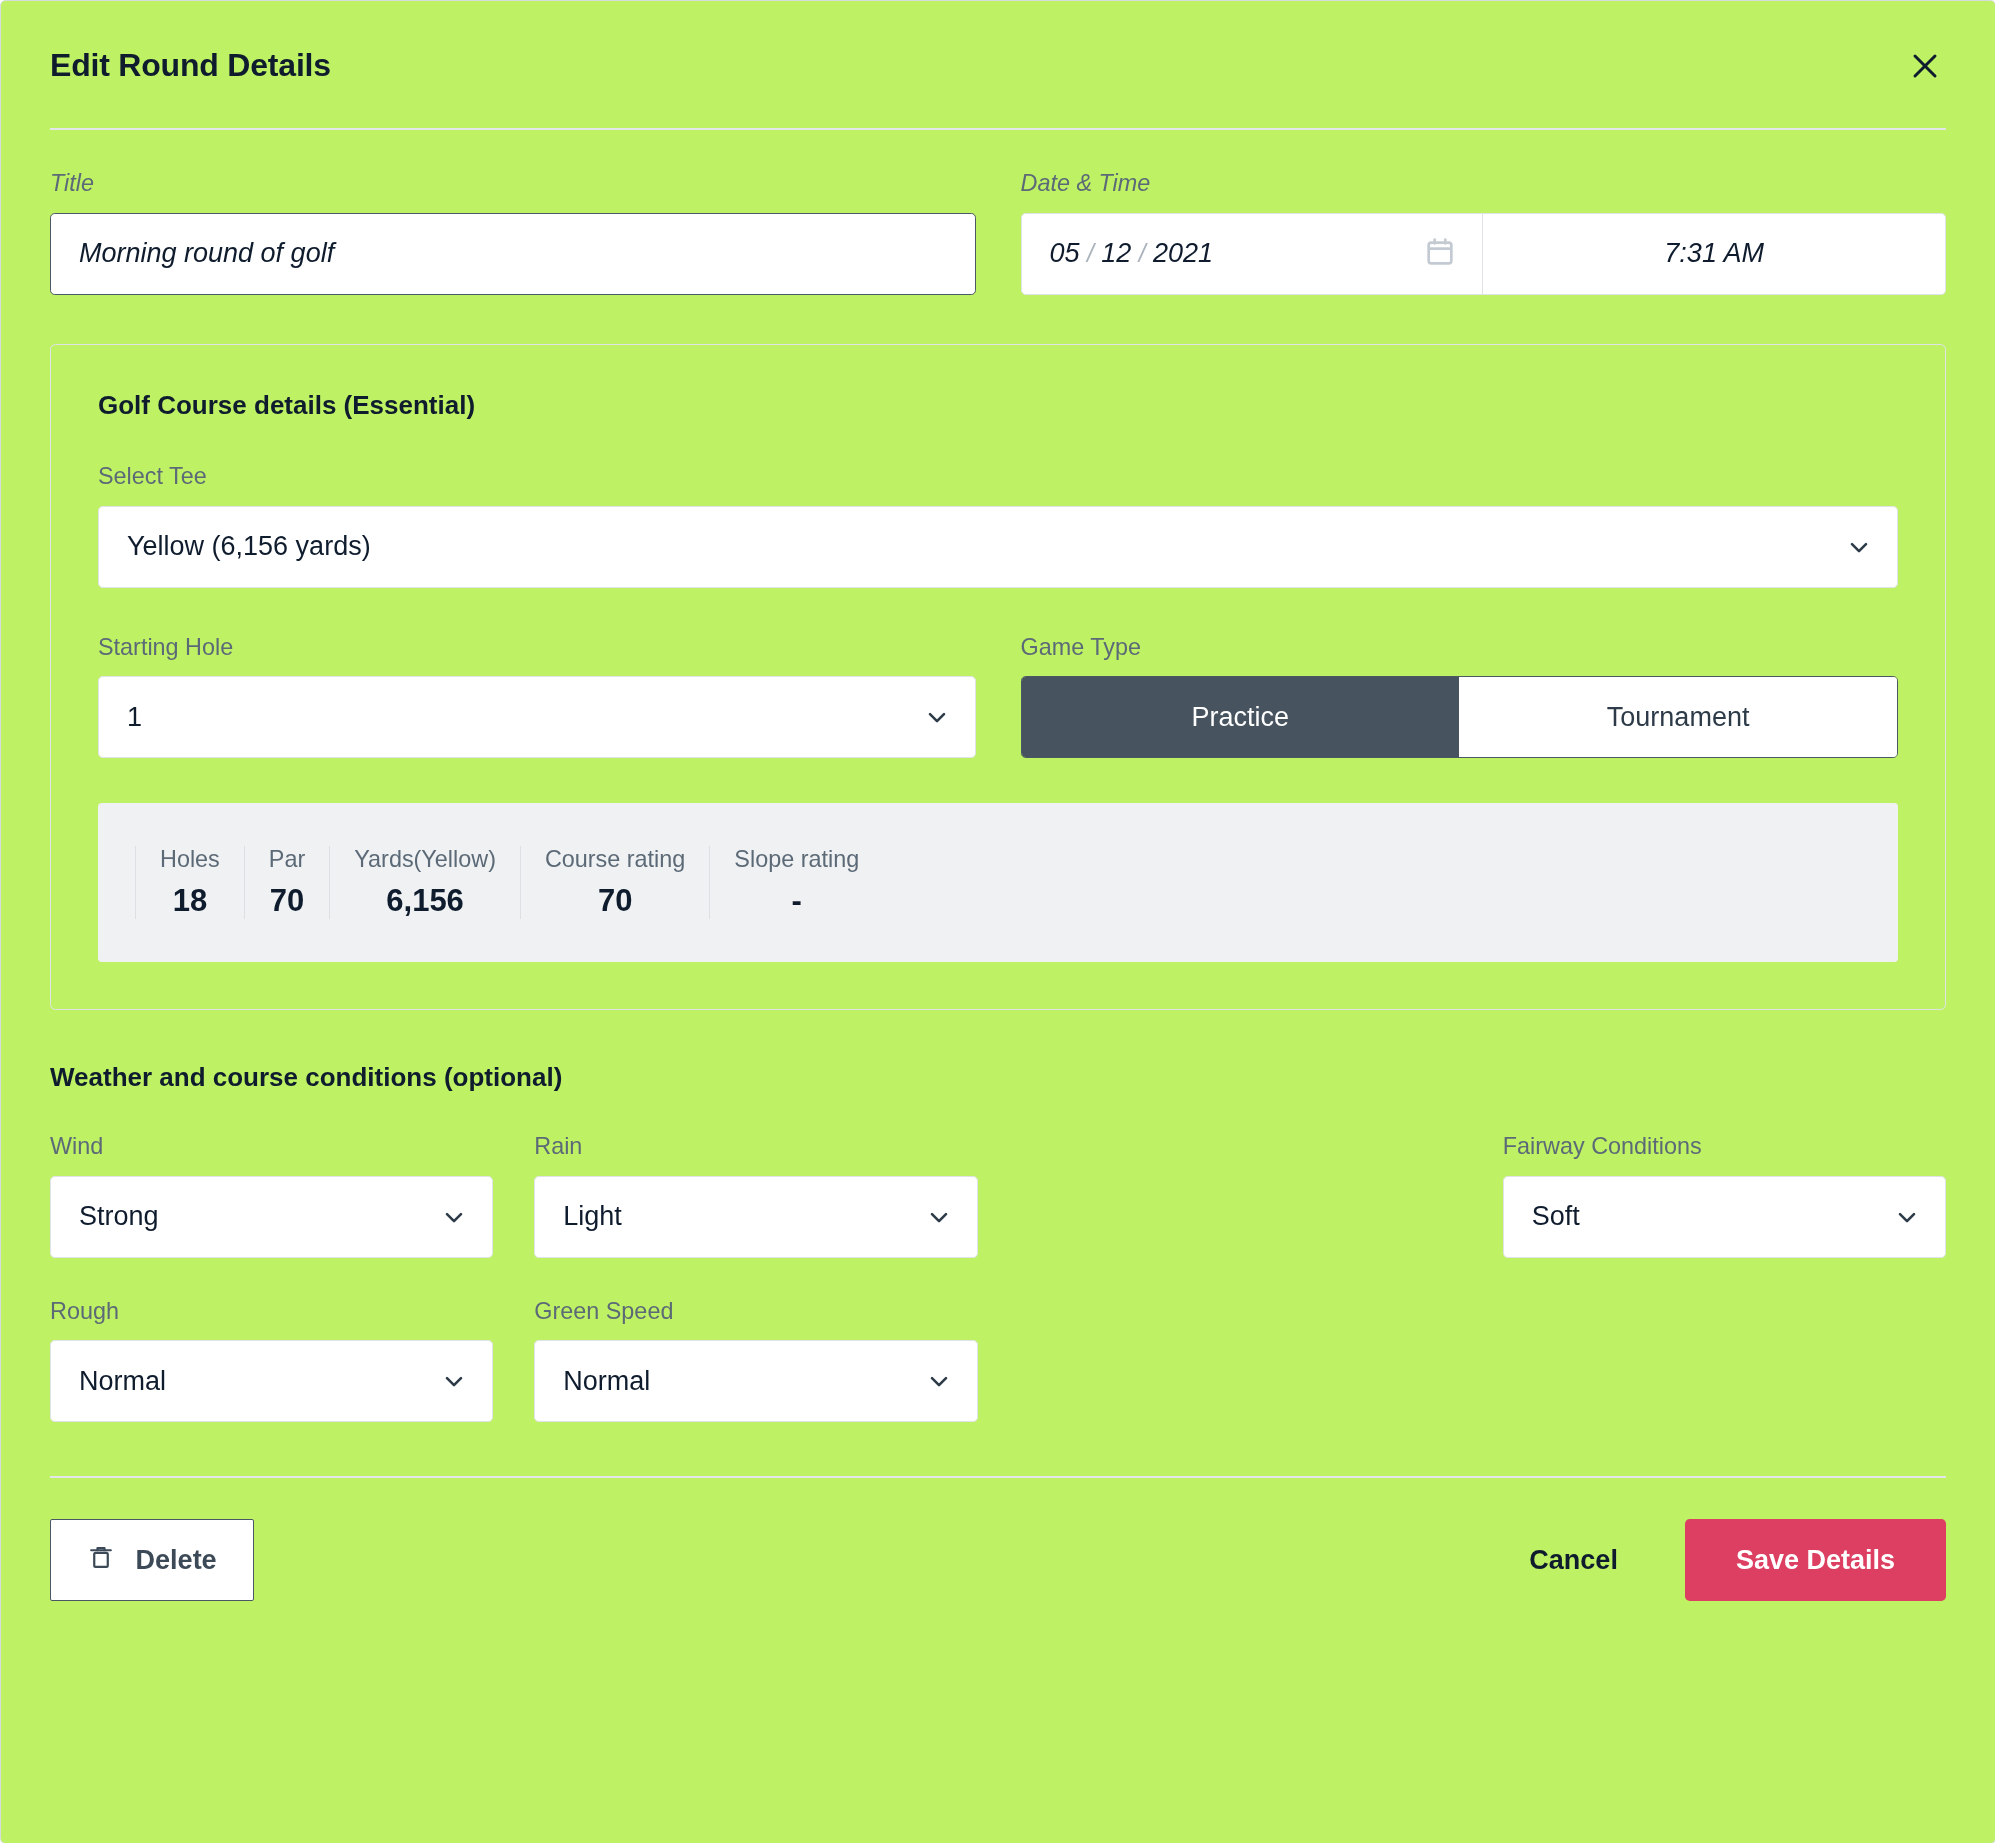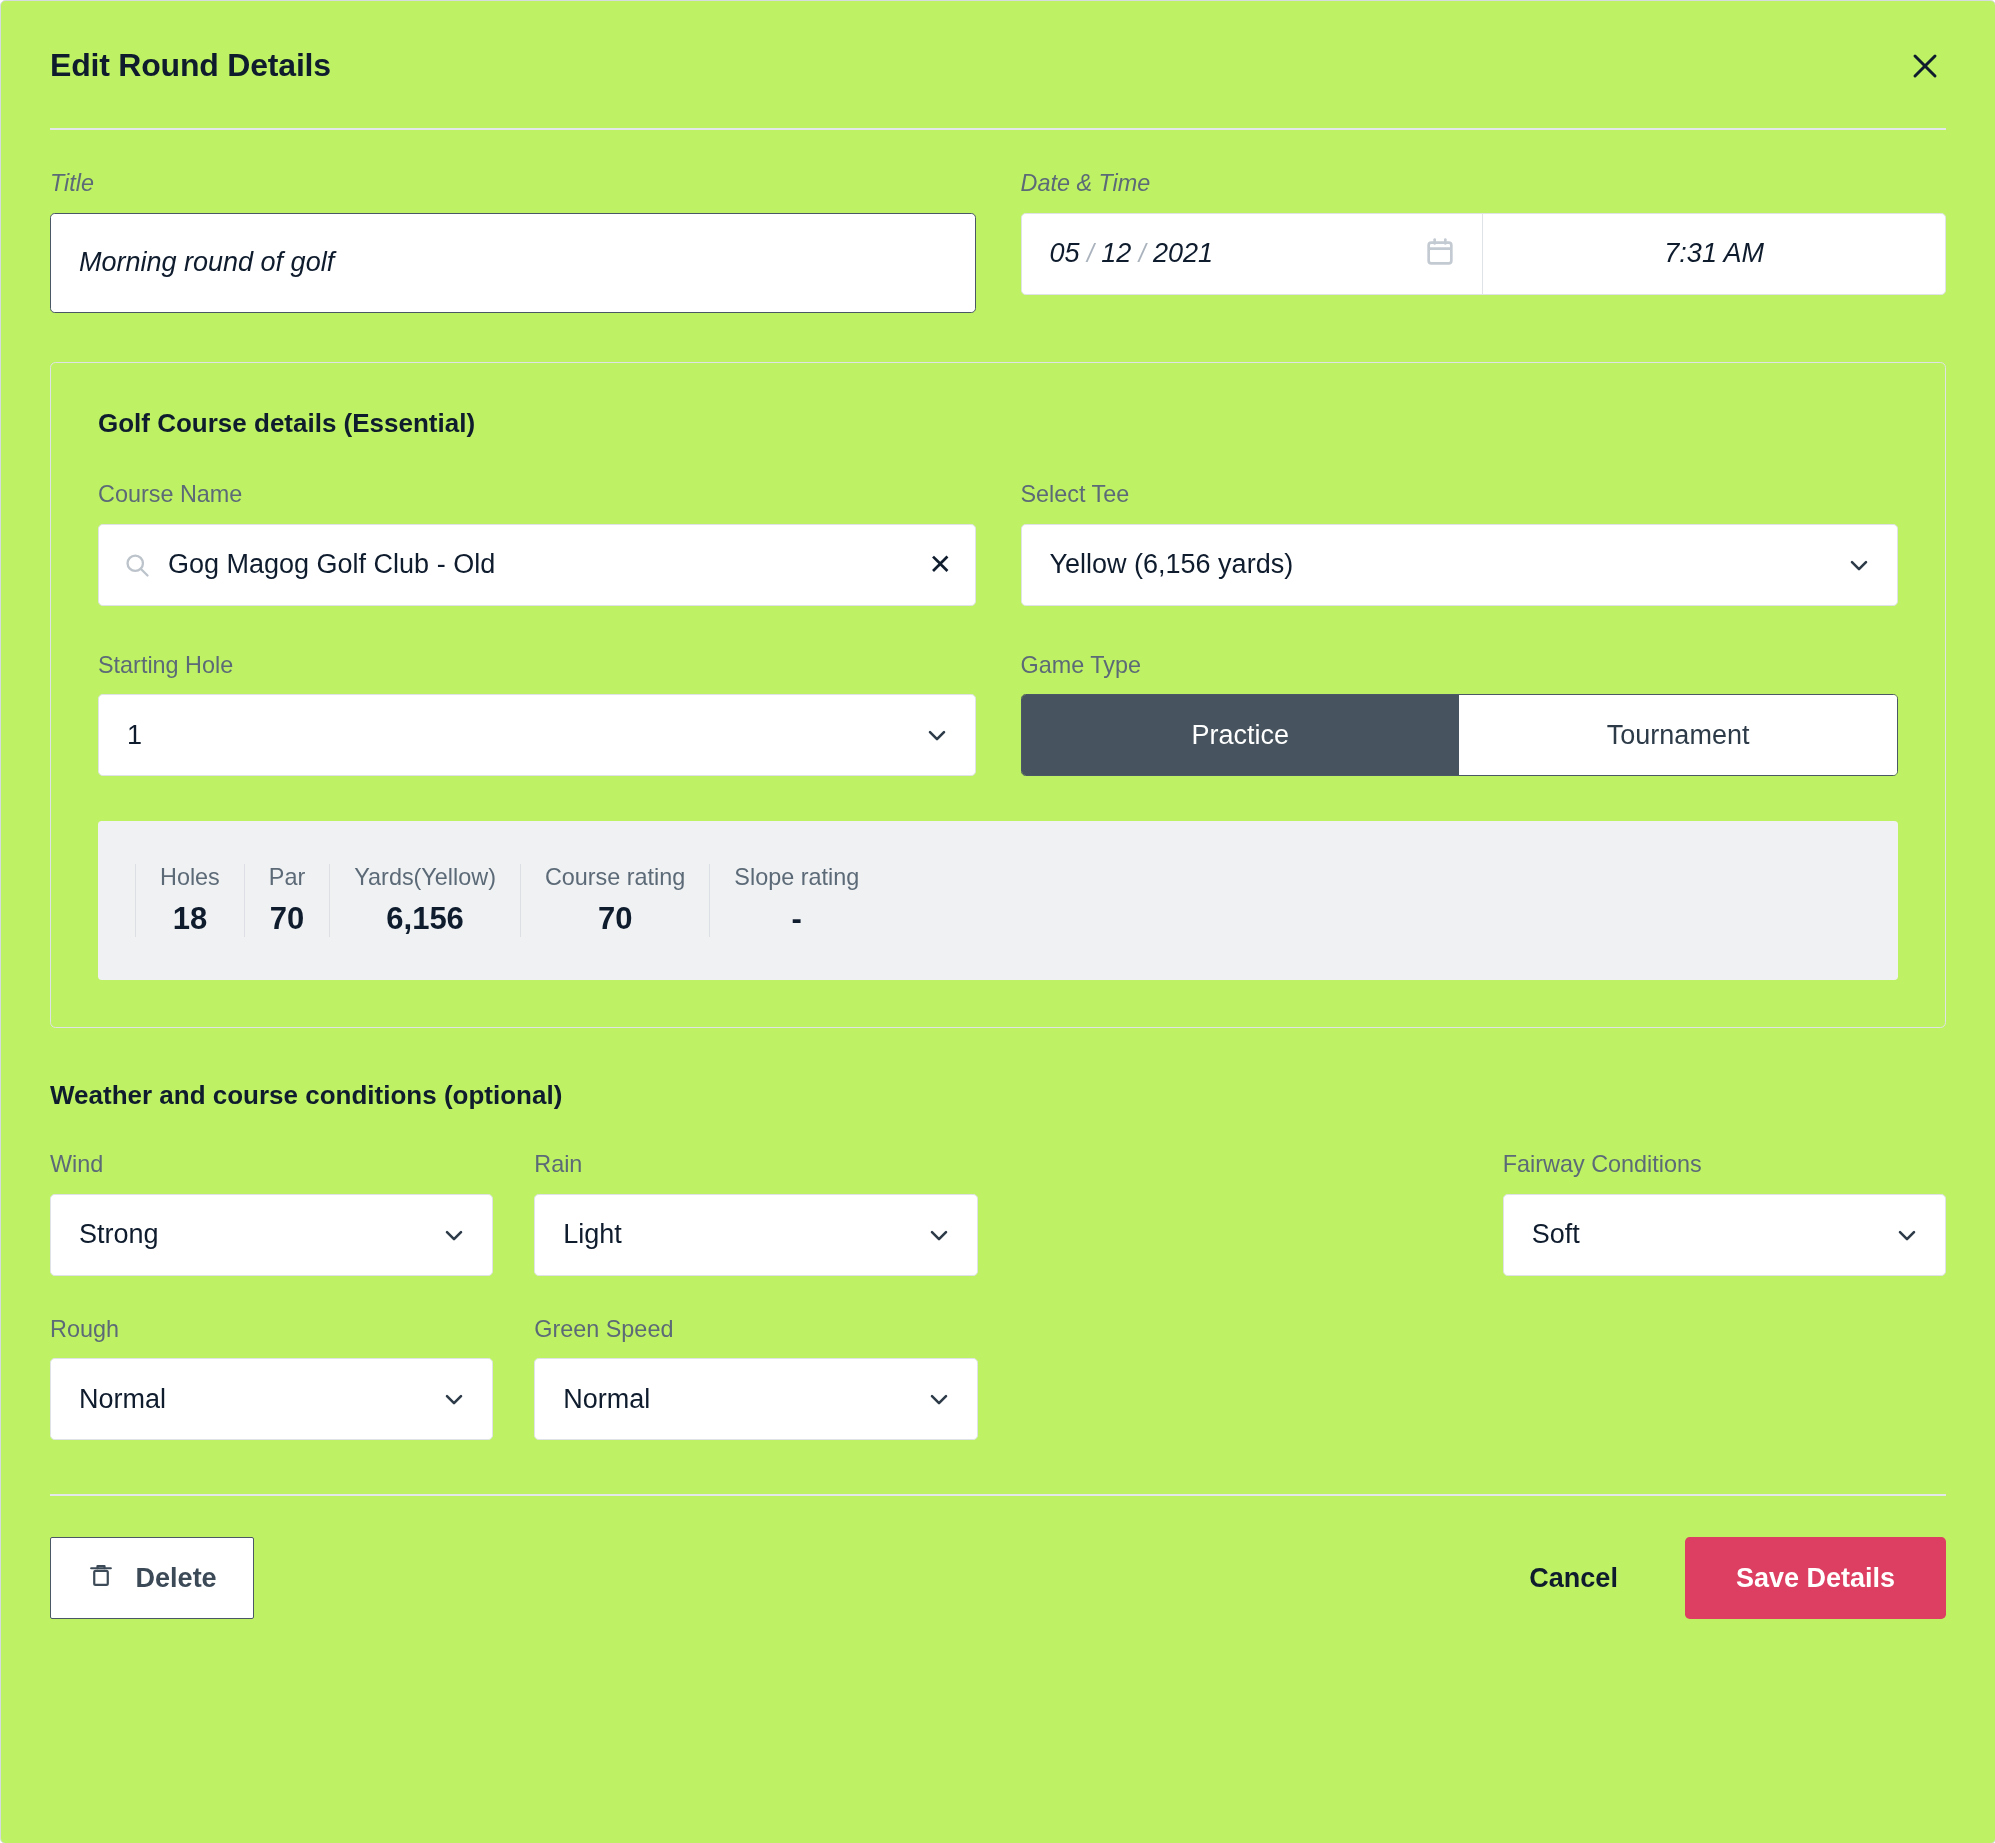--- a/index.html
+++ b/index.html
@@ -53,21 +53,21 @@
   
   .field-label {
     font-size: 23.4px;
     color: #5c6a77;
     margin-bottom: 16px;
     display: block;
     line-height: 1.1;
   }
   .text-input {
     width: 100%;
-    height: 100px;
+    height: 82px;
     border: 1.9px solid #4a5765;
     border-radius: 4.7px;
     background: #fff;
     display: flex;
     align-items: center;
     padding: 0 28px;
     font-size: 27px;
     color: #0f1c2e;
   }
   .select-box {
@@ -370,33 +370,20 @@
         </div>
       </div>
     </div>
   </div>
 
   <div class="course-card">
     <div class="card-title">Golf Course details (Essential)</div>
 
     <div class="card-row">
       <div>
-        <label class="field-label">Course Name</label>
-        <div class="search-input">
-          <span class="mag">
-            <svg width="28" height="28" viewBox="0 0 24 24" fill="none" stroke="#bcc3cb" stroke-width="2" stroke-linecap="round">
-              <circle cx="10.5" cy="10.5" r="6.6"></circle>
-              <line x1="15.6" y1="15.6" x2="21" y2="21"></line>
-            </svg>
-          </span>
-          <span>Gog Magog Golf Club - Old</span>
-          <span class="clear">✕</span>
-        </div>
-      </div>
-      <div>
         <label class="field-label">Select Tee</label>
         <div class="select-box">
           <span>Yellow (6,156 yards)</span>
           <span class="caret">
             <svg width="28" height="28" viewBox="0 0 24 24" fill="none" stroke="#2d3b49" stroke-width="2.2" stroke-linecap="round" stroke-linejoin="round">
               <polyline points="6,9.5 12,15.5 18,9.5"></polyline>
             </svg>
           </span>
         </div>
       </div>

